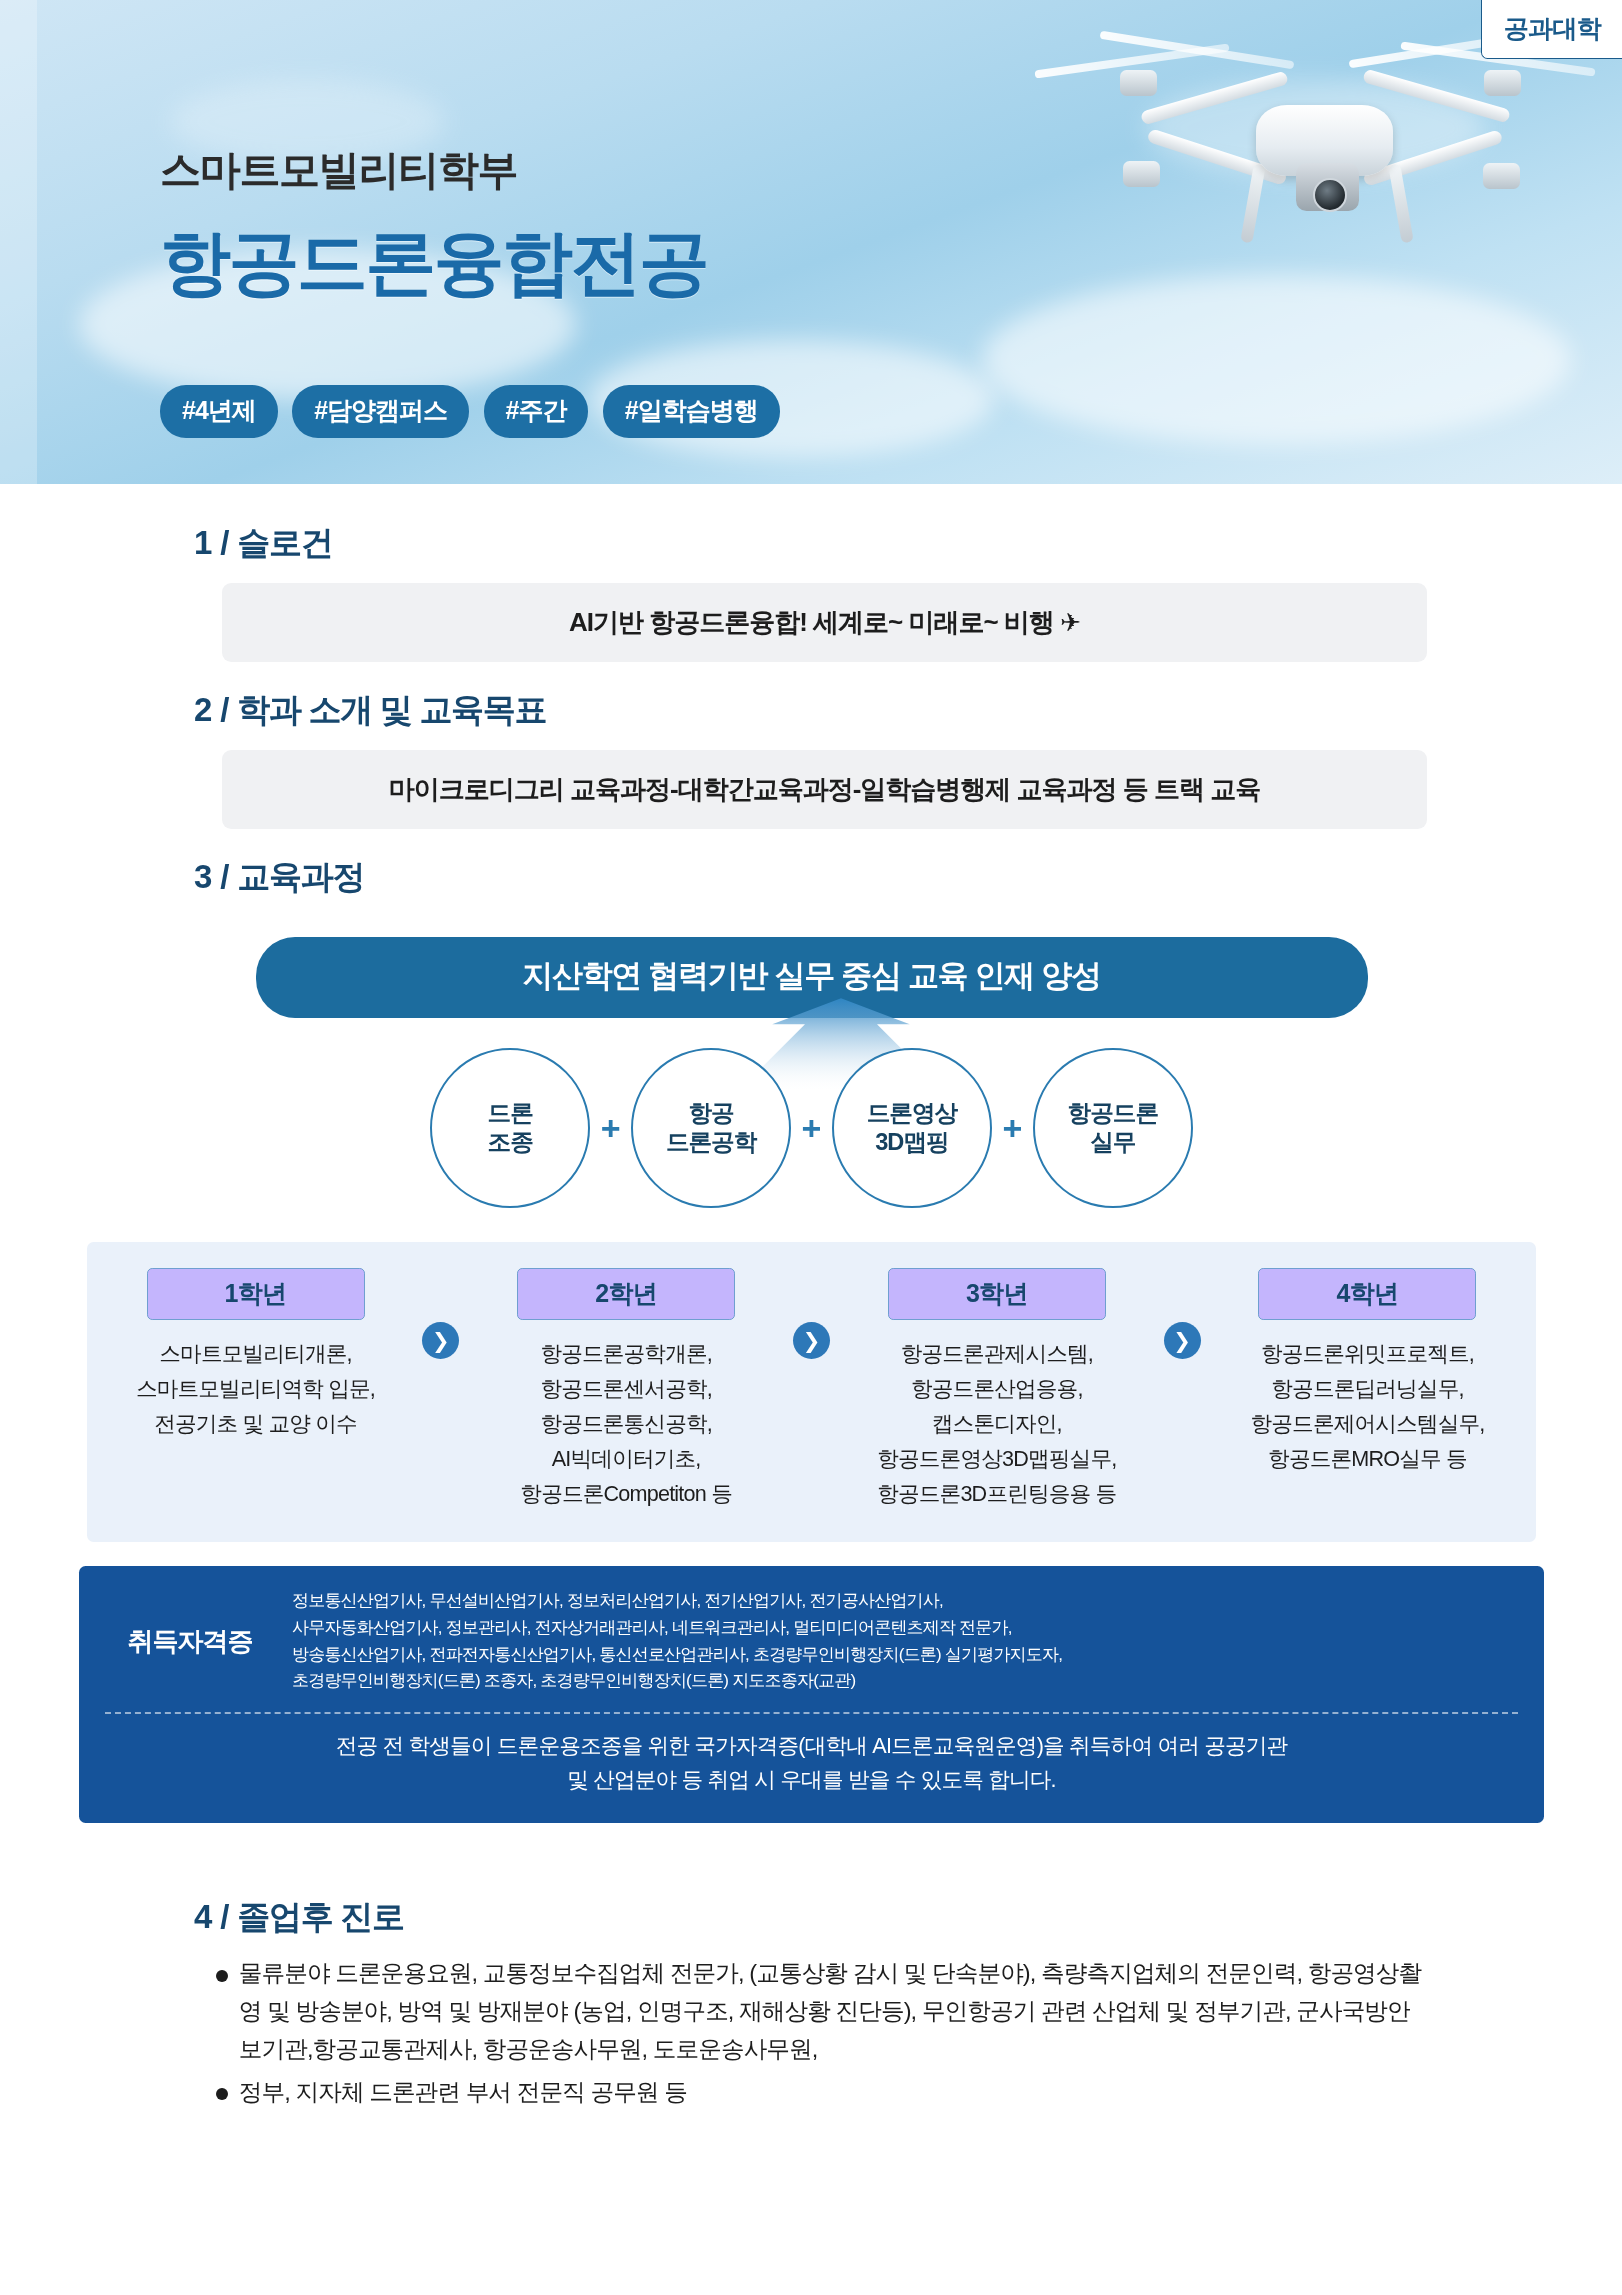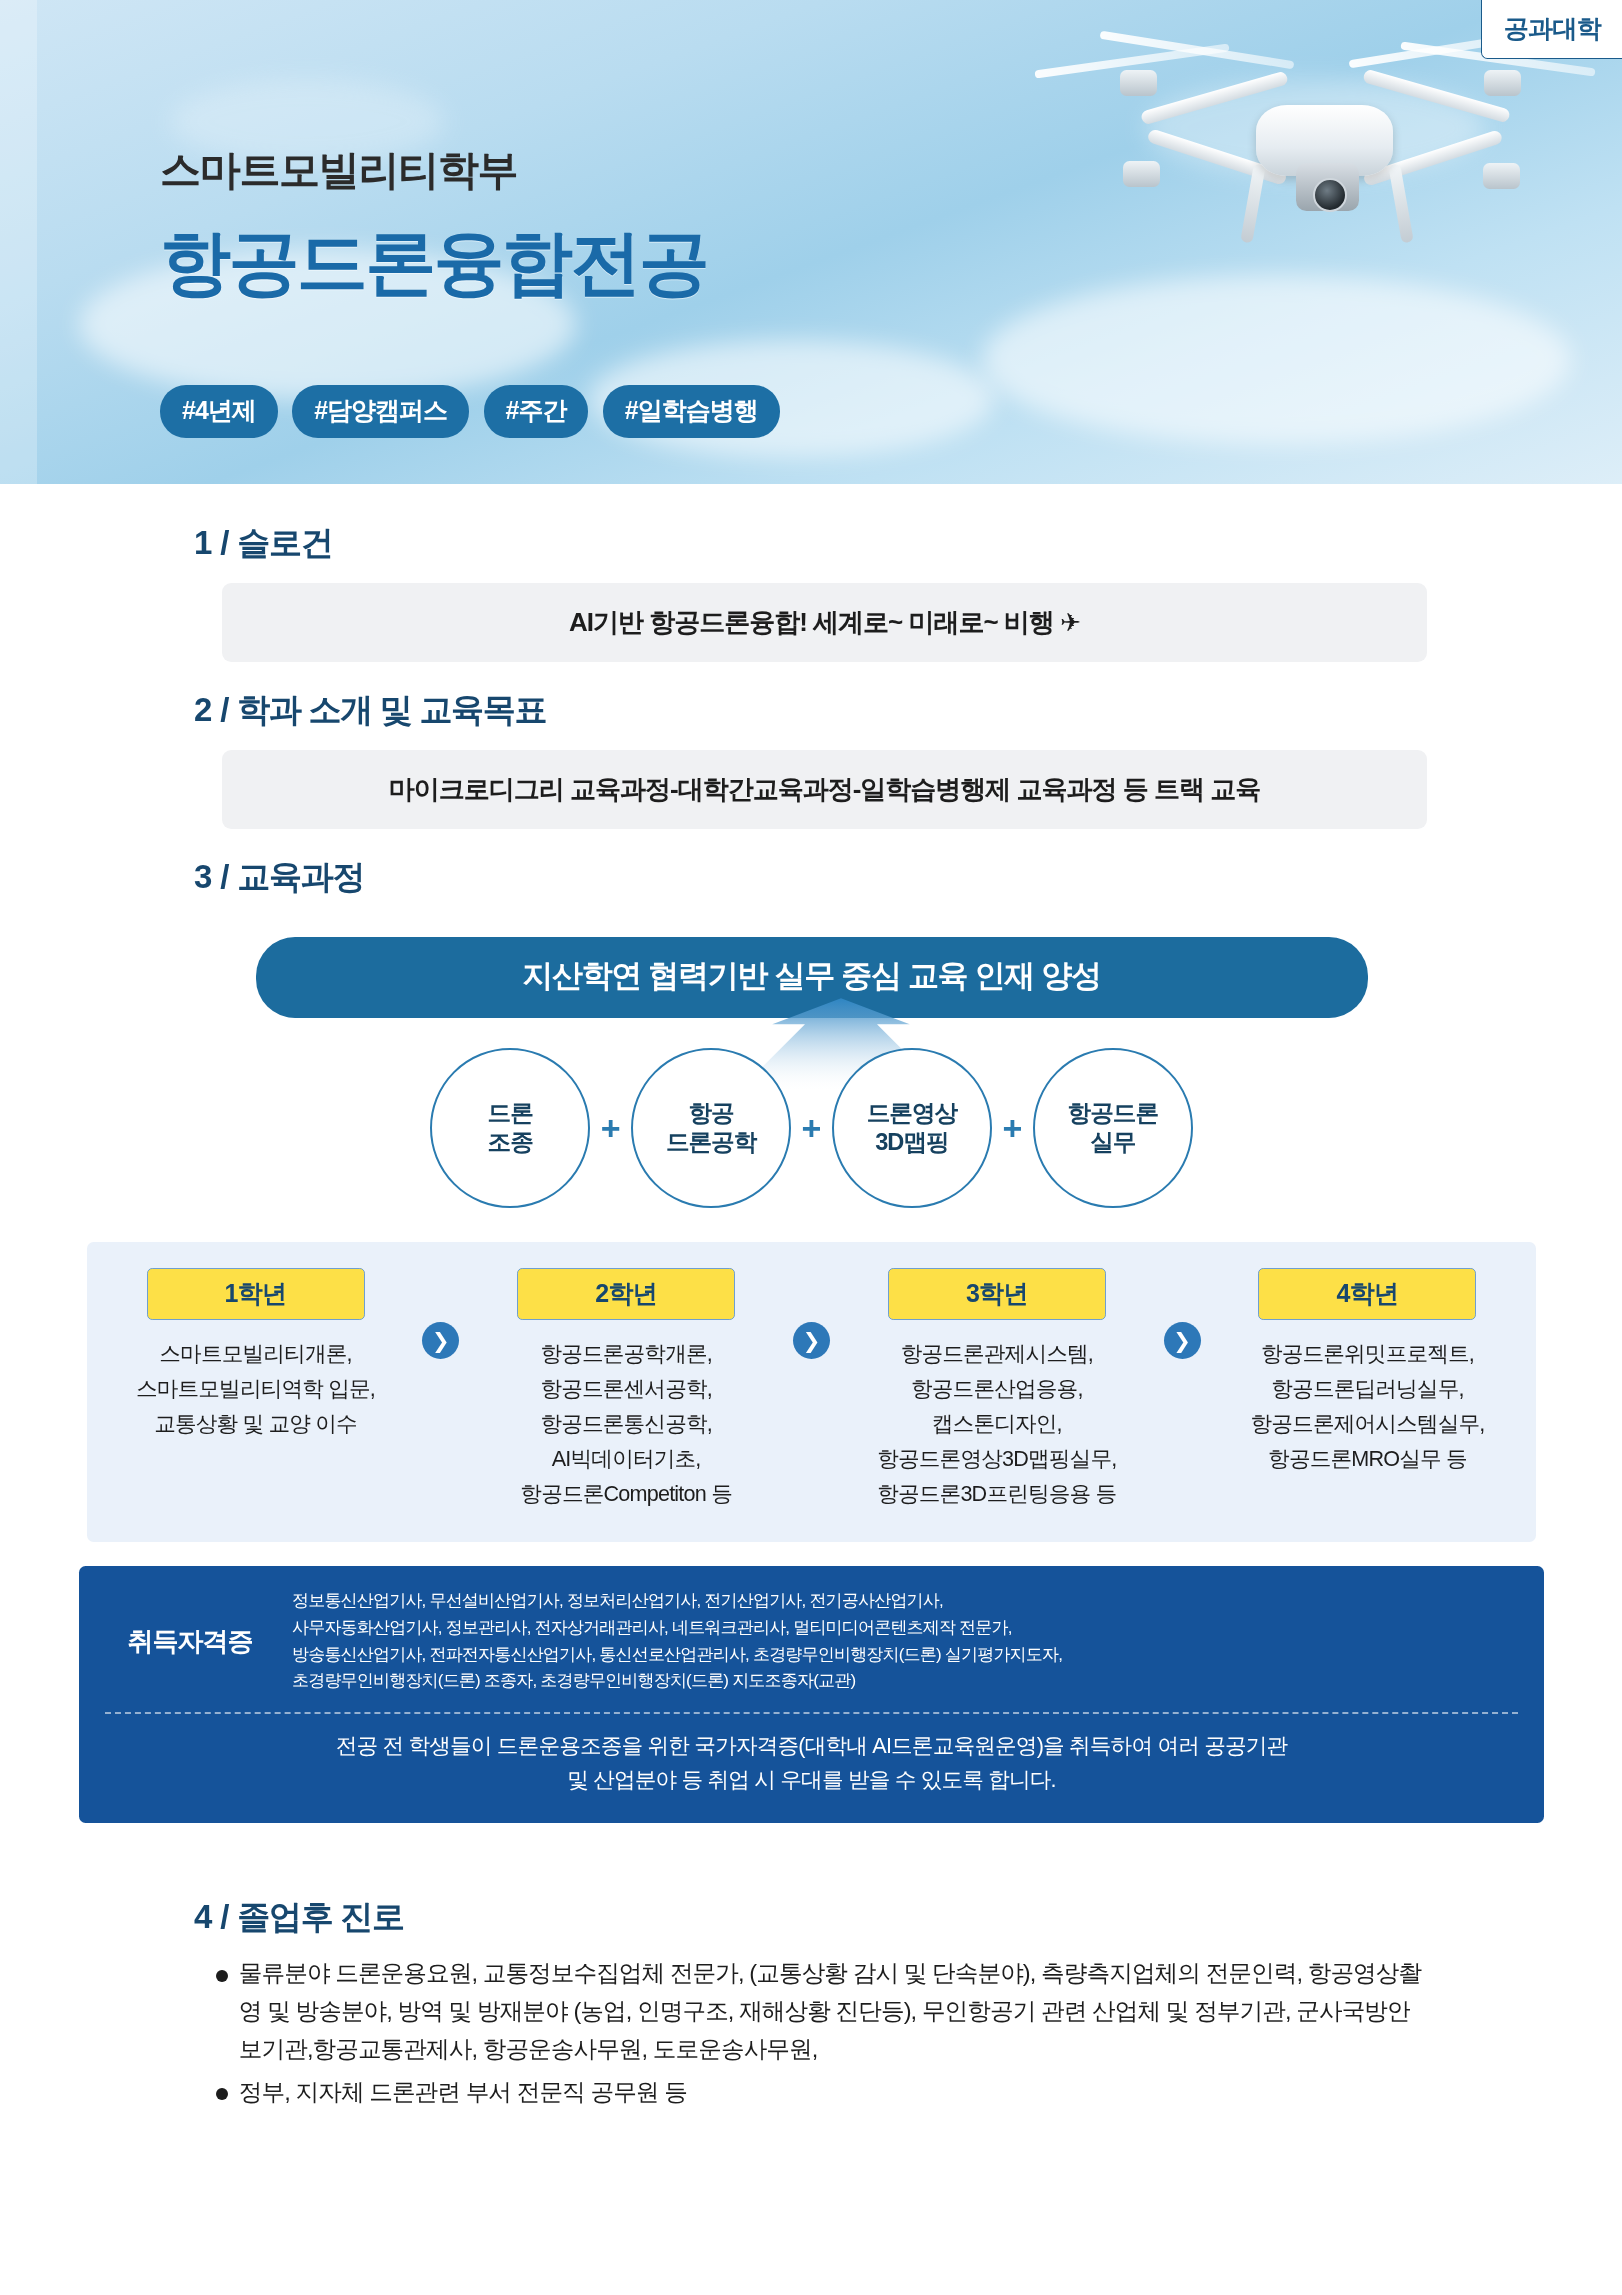--- a/index.html
+++ b/index.html
@@ -277,21 +277,21 @@
     justify-content: space-between;
   }
   .year-col {
     width: 301px;
     text-align: center;
   }
   .year-pill {
     display: block;
     margin: 0 auto;
     width: 216px;
-    background: #fde047;
+    background: #c4b5fd;
     border: 1.3px solid #6f9fd0;
     border-radius: 5.2px;
     font-size: 25px;
     font-weight: bold;
     color: #17476e;
     padding: 7.9px 0 9.2px 0;
     letter-spacing: -0.7px;
   }
   .year-list {
     margin-top: 17px;
@@ -496,21 +496,21 @@
         </span>
       </div>
     </div>
 
     <div class="years">
       <div class="year-col">
         <span class="year-pill">1학년</span>
         <div class="year-list">
           <div>스마트모빌리티개론,</div>
           <div>스마트모빌리티역학 입문,</div>
-          <div>교통상황 및 교양 이수</div>
+          <div>전공기초 및 교양 이수</div>
         </div>
       </div>
 
       <div class="chev">❯</div>
 
       <div class="year-col">
         <span class="year-pill">2학년</span>
         <div class="year-list">
           <div>항공드론공학개론,</div>
           <div>항공드론센서공학,</div>

